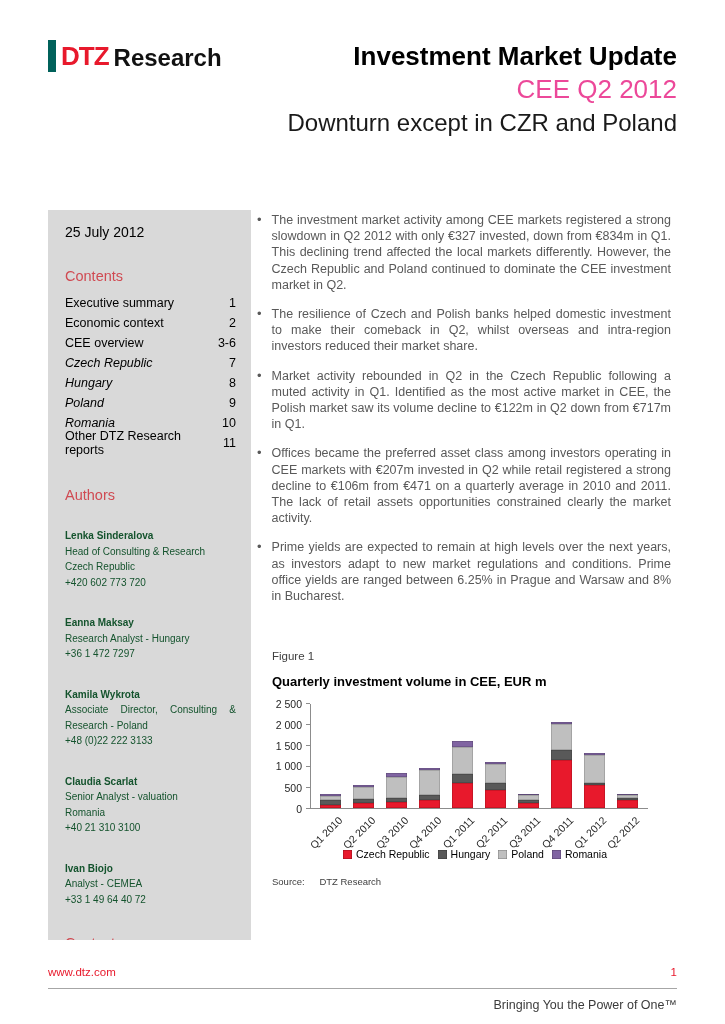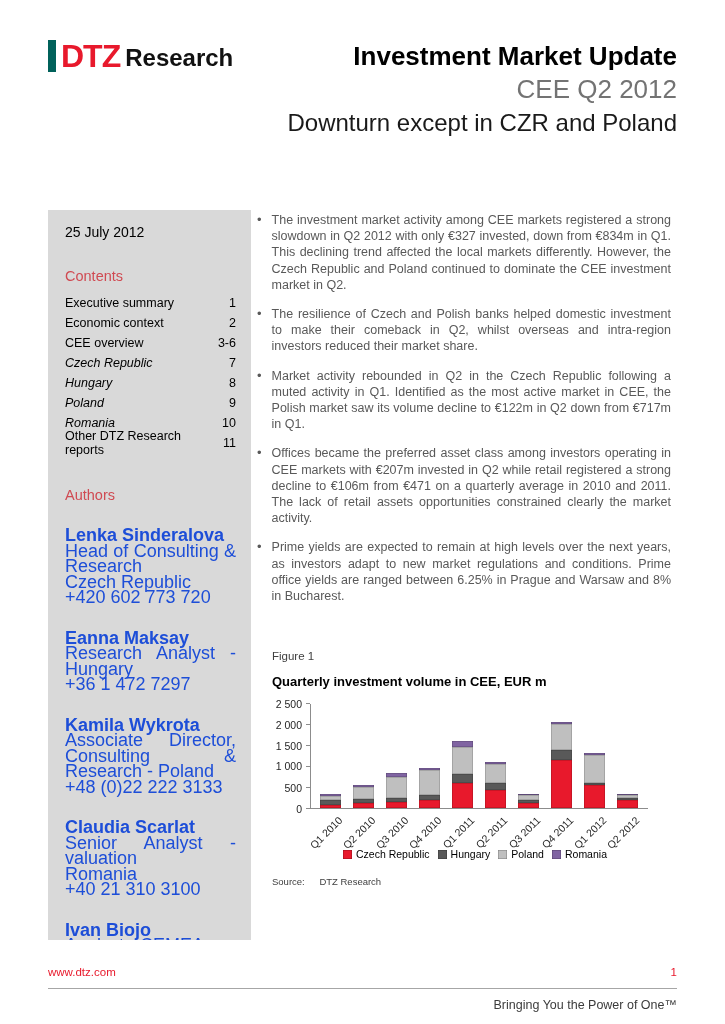--- a/index.html
+++ b/index.html
@@ -3,35 +3,35 @@
 <meta charset="utf-8">
 <style>
   * { margin:0; padding:0; box-sizing:border-box; }
   html,body { background:#ffffff; }
   body { font-family:"Liberation Sans", sans-serif; color:#000; }
   .page { position:relative; width:725px; height:1024px; background:#fff; overflow:hidden; margin:0 auto; }
 
   
   .logo { position:absolute; left:48px; top:40px; display:flex; align-items:flex-end; }
   .logo-stripe { display:inline-block; width:8px; height:32px; background:#00615a; margin-right:5px; }
-  .logo-dtz { color:#e8192c; font-weight:bold; font-size:32px; line-height:32px; letter-spacing:-1px; }
+  .logo-dtz { color:#e8192c; font-weight:bold; font-size:26px; line-height:32px; letter-spacing:-1px; }
   .logo-research { color:#111; font-weight:bold; font-size:24px; line-height:28px; margin-left:5px; }
   .title-block { position:absolute; right:48px; top:40px; text-align:right; }
   .title-main { font-size:26px; font-weight:bold; color:#000; line-height:33px; }
-  .title-sub { font-size:26px; color:#737373; line-height:33px; }
+  .title-sub { font-size:26px; color:#ec4899; line-height:33px; }
   .title-headline { font-size:24px; color:#1a1a1a; line-height:33px; }
 
   
   .sidebar { position:absolute; left:48px; top:210px; width:203px; height:730px; background:#d9d9d9; padding:14px 15px 0 17px; overflow:hidden; }
   .side-date { font-size:14px; color:#000; }
   .side-heading { margin-top:28px; margin-bottom:9px; color:#d04a52; font-size:14.5px; font-weight:normal; }
   .authors-heading { margin-top:34px; }
   .toc-row { display:flex; justify-content:space-between; align-items:center; font-size:12.5px; color:#000; height:20px; }
   .toc-row.italic .toc-label { font-style:italic; }
-  .author-block { margin-bottom:13px; font-size:18px; color:#1d4ed8; line-height:15.5px; text-align:justify;margin-top:25px; }
+  .author-block { margin-bottom:13px; font-size:10px; color:#14532d; line-height:15.5px; text-align:justify;margin-top:25px; }
   .author-name { font-weight:bold; }
 
   
   .main { position:absolute; left:257px; top:212px; width:414px; }
   .bullet { display:flex; gap:10px; margin-bottom:13px; }
   .bullet-dot { font-size:13px; line-height:16px; color:#595959; flex:0 0 auto; }
   .bullet-text { font-size:12.5px; line-height:16.2px; color:#595959; text-align:justify; }
 
   
   .figure-label { position:absolute; left:272px; top:650px; font-size:11.5px; color:#404040; }

